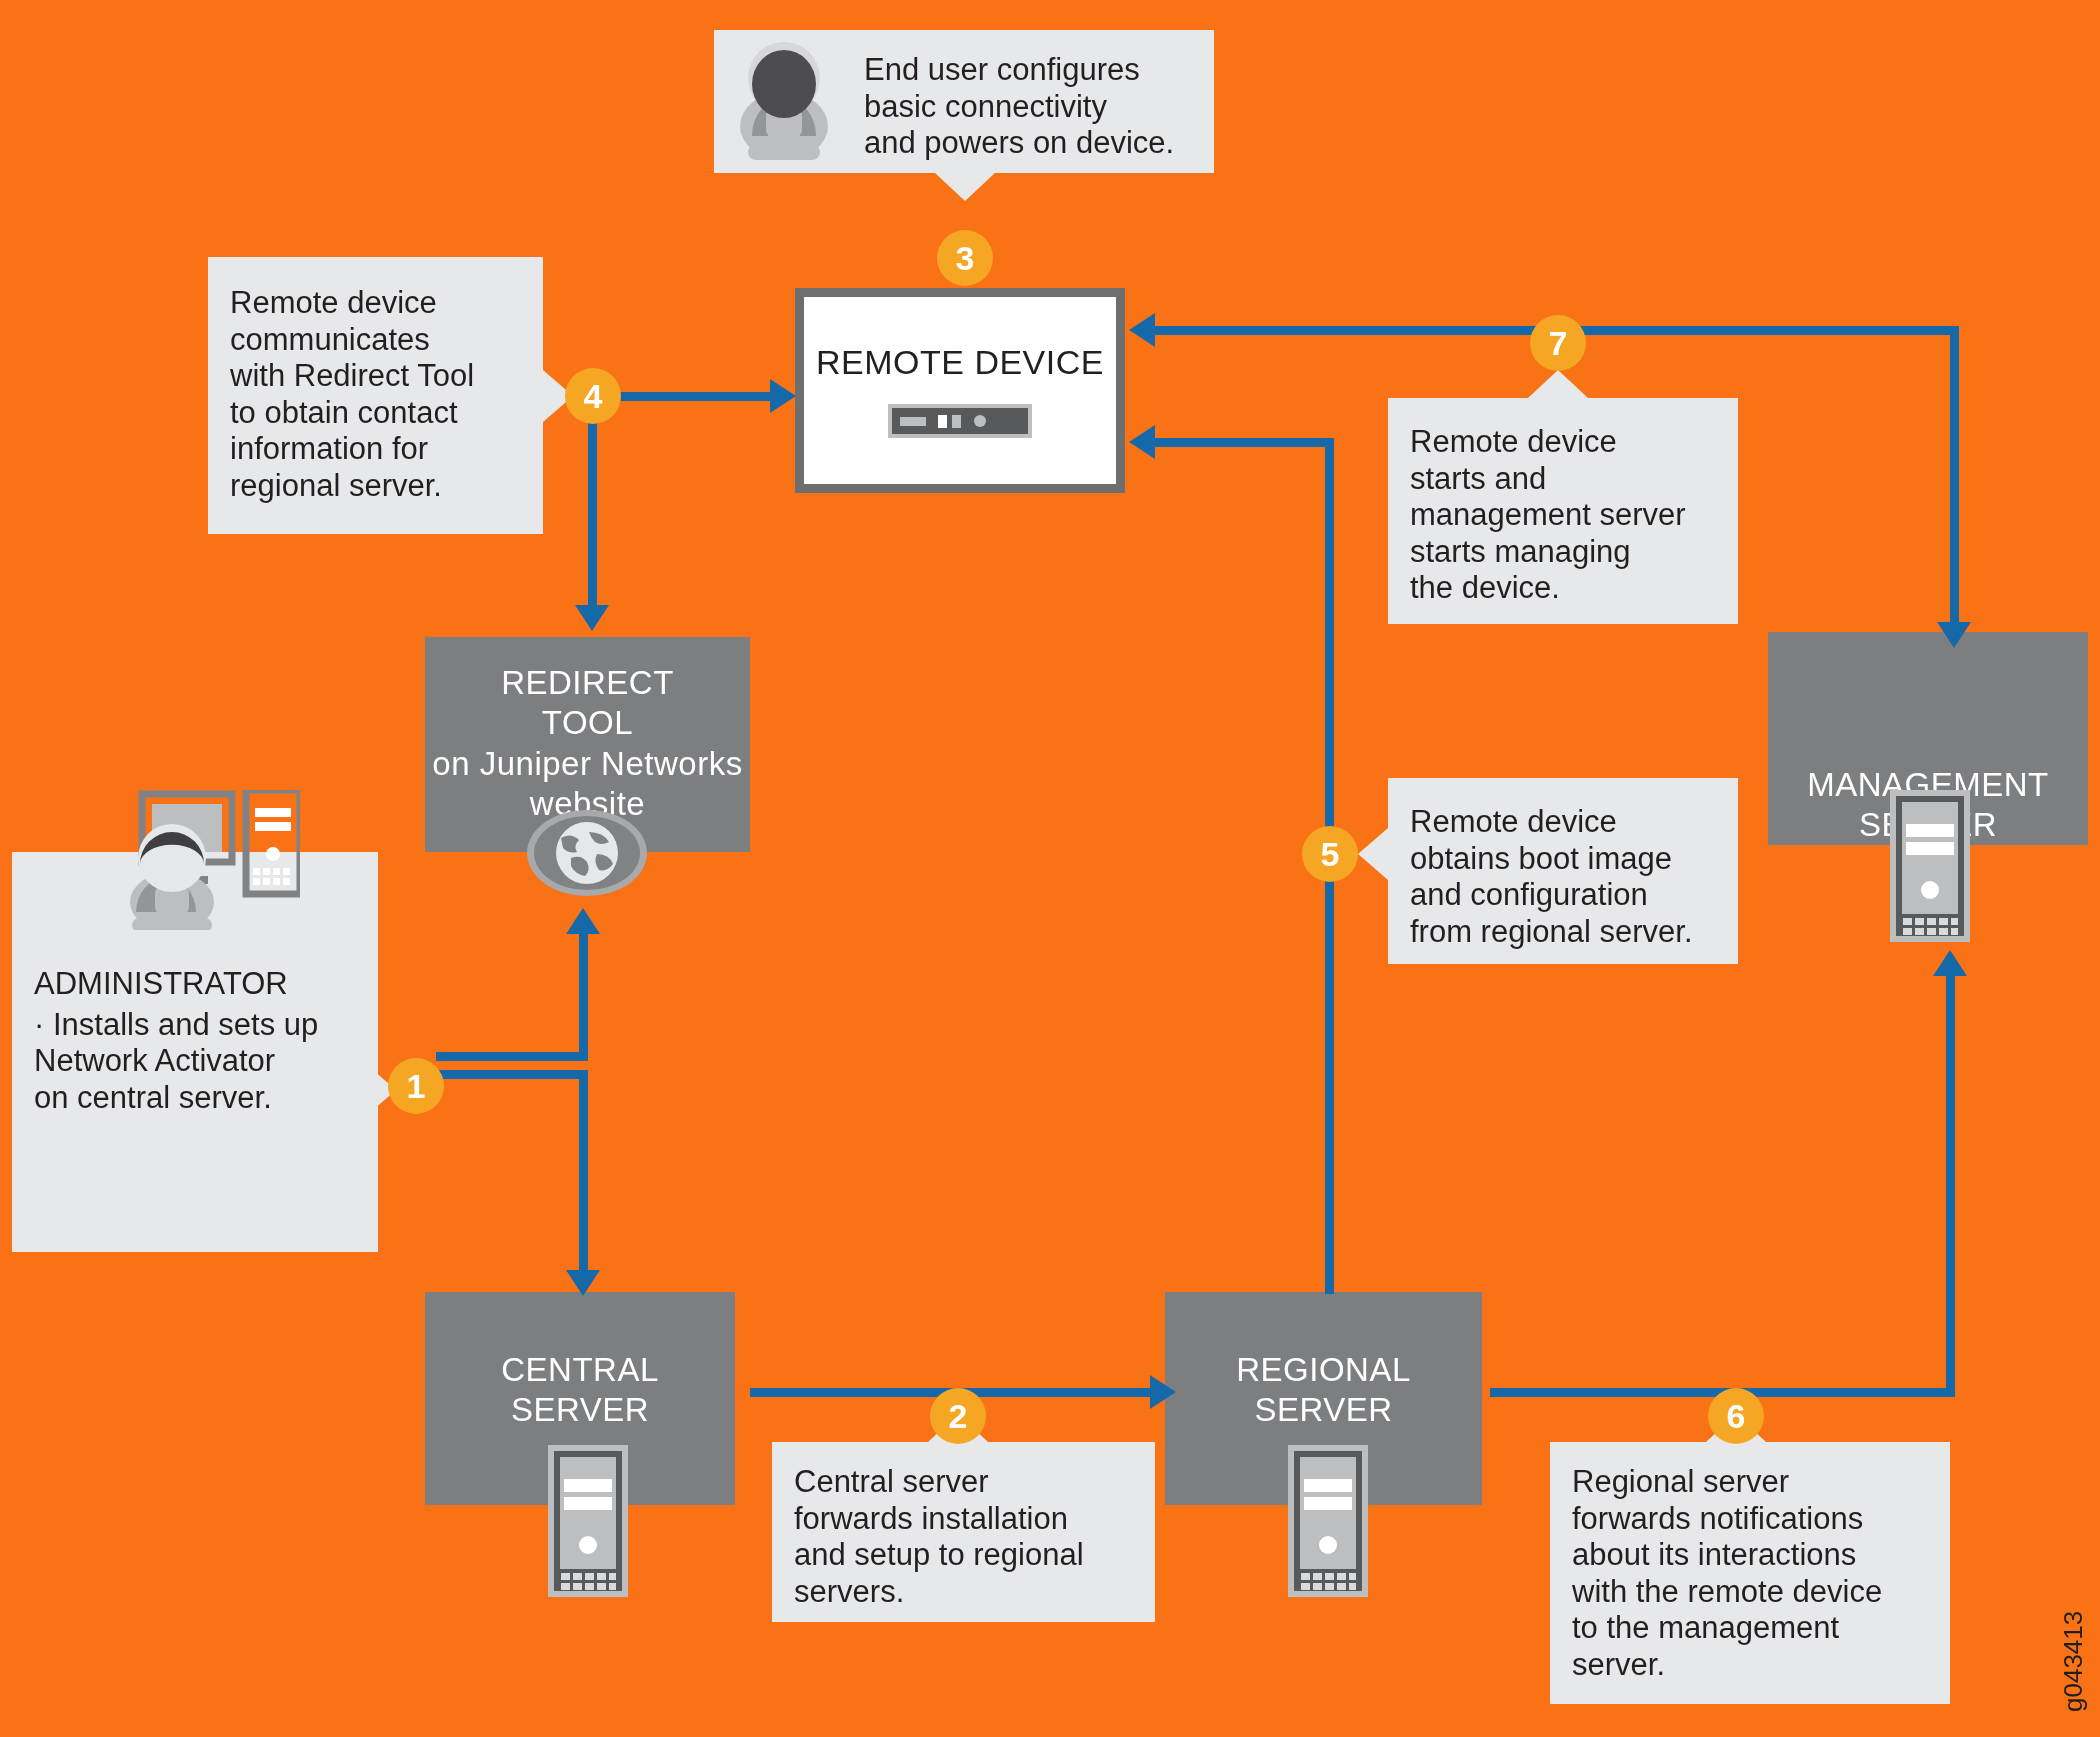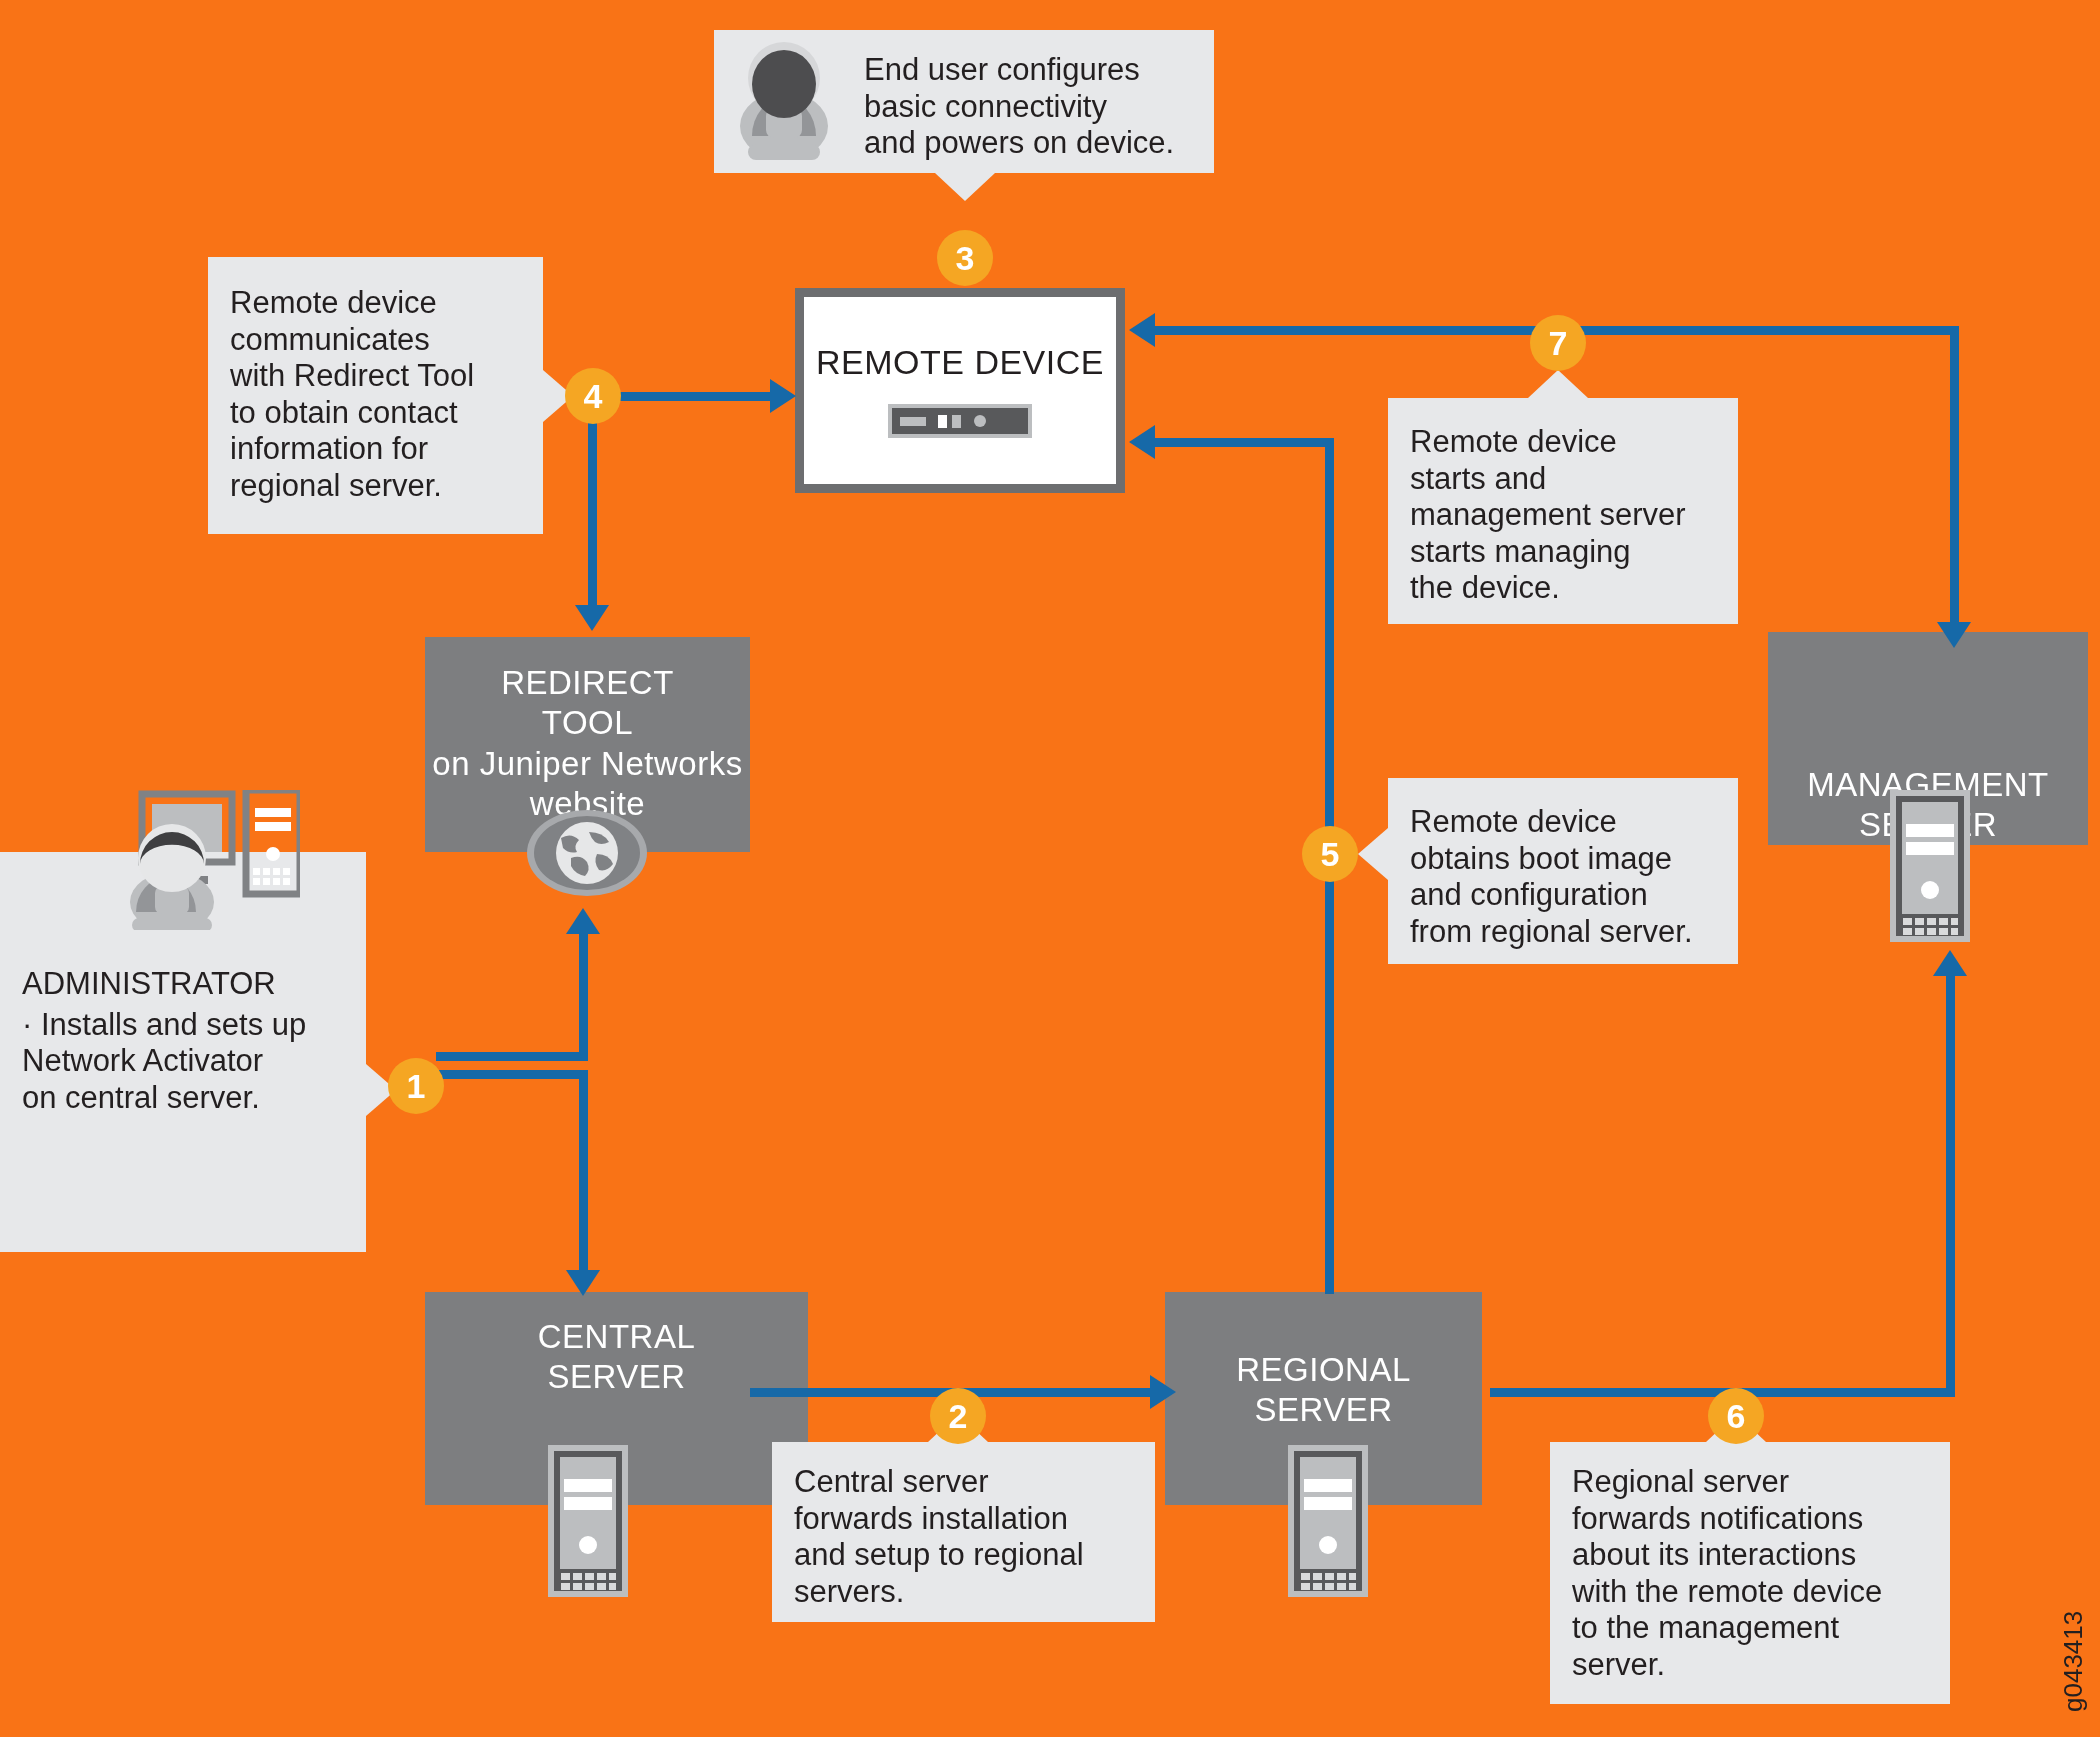--- a/index.html
+++ b/index.html
@@ -190,21 +190,21 @@
   <svg class="icon" style="left:527px; top:810px; z-index:20;" width="120" height="86" viewBox="0 0 120 86">
     <ellipse cx="60" cy="43" rx="60" ry="43" fill="#a7a9ac"></ellipse>
     <ellipse cx="60" cy="43" rx="53" ry="37" fill="#808285"></ellipse>
     <circle cx="60" cy="43" r="31" fill="#e6e7e8"></circle>
     <path d="M34 28 q10 -6 18 2 q-6 6 -2 12 q-8 2 -14 -4 z" fill="#808285"></path>
     <path d="M62 22 q14 0 20 10 q-8 4 -14 0 q-4 -4 -6 -10 z" fill="#808285"></path>
     <path d="M44 48 q10 -4 16 4 q4 8 -2 14 q-10 -2 -14 -10 z" fill="#808285"></path>
     <path d="M70 44 q12 0 16 10 q-6 8 -14 6 q-6 -8 -2 -16 z" fill="#808285"></path>
   </svg>
 
-  <div class="callout" style="left:0px; top:852px; width:366px; height:400px; padding:114px 14px 0 22px;">
+  <div class="callout" style="left:12px; top:852px; width:366px; height:400px; padding:114px 14px 0 22px;">
     <div style="font-size:31px; margin-bottom:4px;">ADMINISTRATOR</div>
     <span class="ct" style="margin-bottom:12px;">· Installs and sets up
   Network Activator
   on central server.</span>
   </div>
   <div class="tri tri-right" style="left:366px; top:1064px;"></div>
 
   <svg class="icon" style="left:100px; top:790px;" width="200" height="140" viewBox="0 0 200 140">
 
     <rect x="42" y="4" width="90" height="68" fill="none" stroke="#808285" stroke-width="7"></rect>
@@ -294,21 +294,21 @@
 from regional server.</span>
   </div>
   <div class="tri tri-left" style="left:1358px; top:828px;"></div>
 
   <div class="badge" style="left:1302px; top:826px;">5</div>
 
   <div class="linev" style="left:1325px; top:438px; height:856px;"></div>
   <div class="lineh" style="left:1155px; top:438px; width:178px;"></div>
   <div class="arrow ar-left" style="left:1129px; top:425px;"></div>
 
-  <div class="node" style="left:425px; top:1292px; width:383px; height:213px; padding-top:25px;">
+  <div class="node" style="left:425px; top:1292px; width:310px; height:213px; padding-top:58px;">
     <div class="node-label">CENTRAL
 SERVER</div>
   </div>
   <svg class="icon" style="left:548px; top:1445px; z-index:20;" width="80" height="152" viewBox="0 0 80 152">
     <rect x="0" y="0" width="80" height="152" fill="#bcbec0"></rect>
     <rect x="6" y="6" width="68" height="140" fill="#58595b"></rect>
     <rect x="12" y="12" width="56" height="112" fill="#bcbec0"></rect>
     <rect x="16" y="34" width="48" height="13" fill="#ffffff"></rect>
     <rect x="16" y="52" width="48" height="13" fill="#ffffff"></rect>
     <circle cx="40" cy="100" r="9" fill="#ffffff"></circle>

